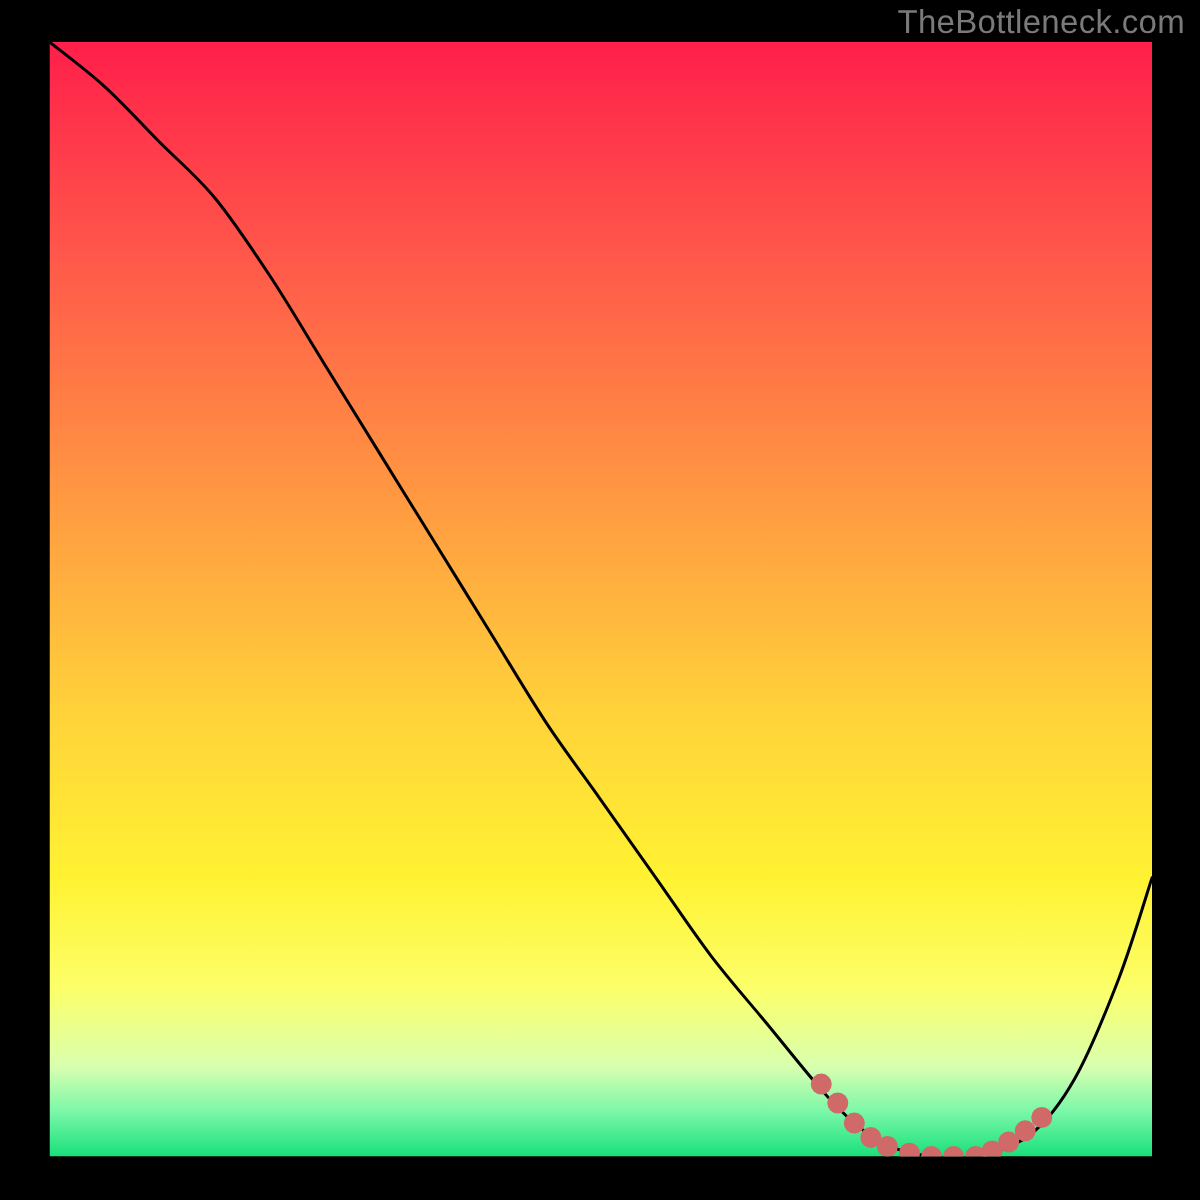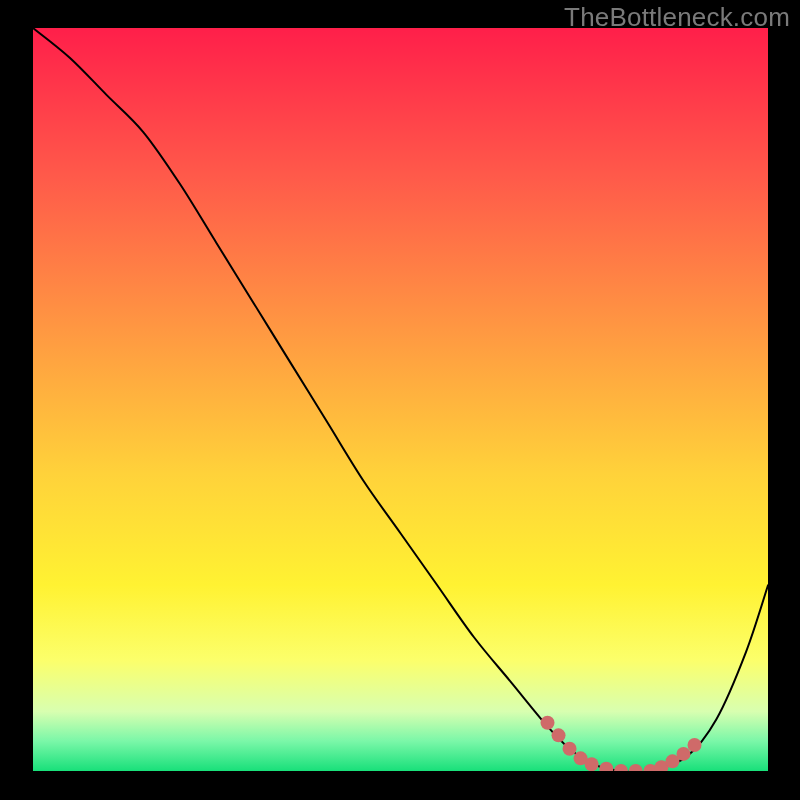--- a/index.html
+++ b/index.html
@@ -15,21 +15,21 @@
     width: 800px;
     height: 800px;
     background: #000;
   }
   .watermark {
     position: absolute;
     top: 2px;
     right: 10px;
     color: #7a7a7a;
     font-family: Arial, Helvetica, sans-serif;
-    font-size: 26px;
+    font-size: 22px;
     font-weight: 500;
     letter-spacing: 0.2px;
     user-select: none;
   }
   .plot {
     position: absolute;
     left: 33px;
     top: 28px;
     width: 735px;
     height: 743px;

